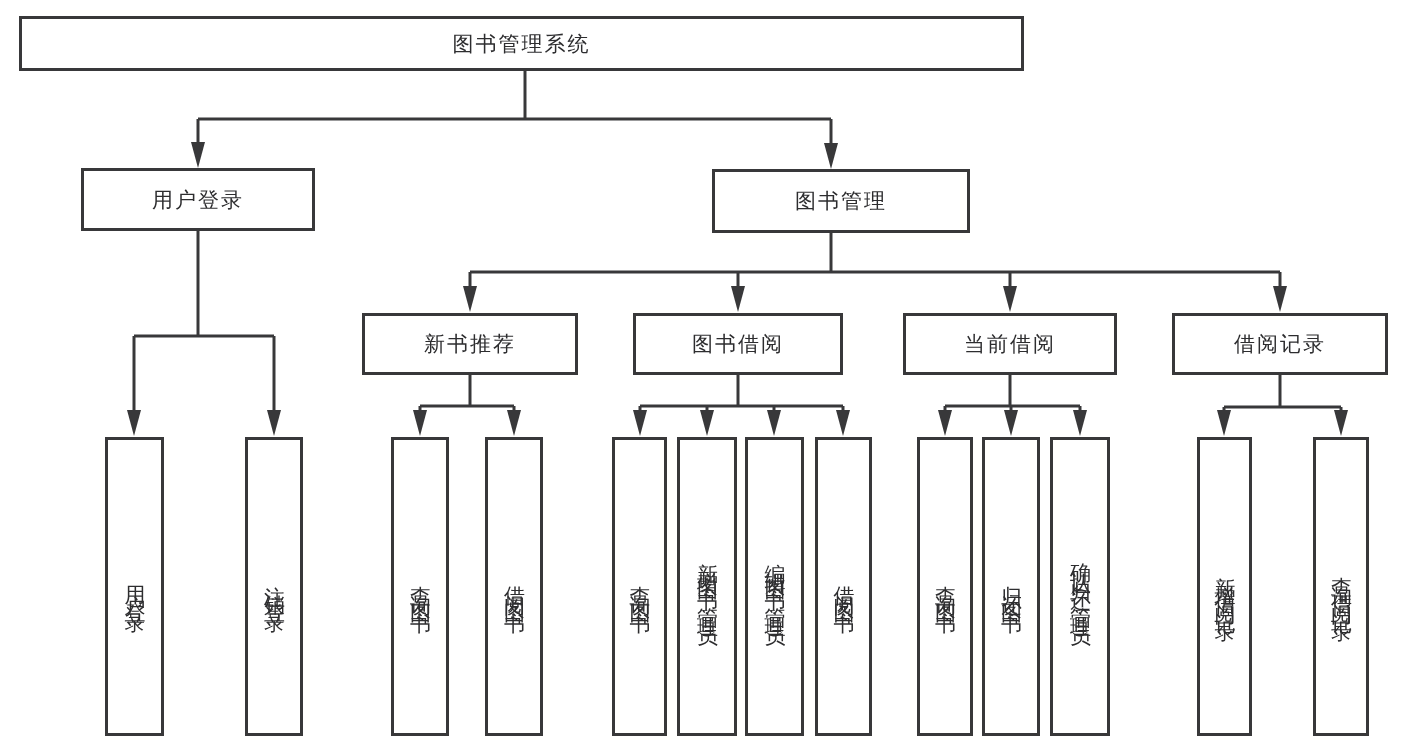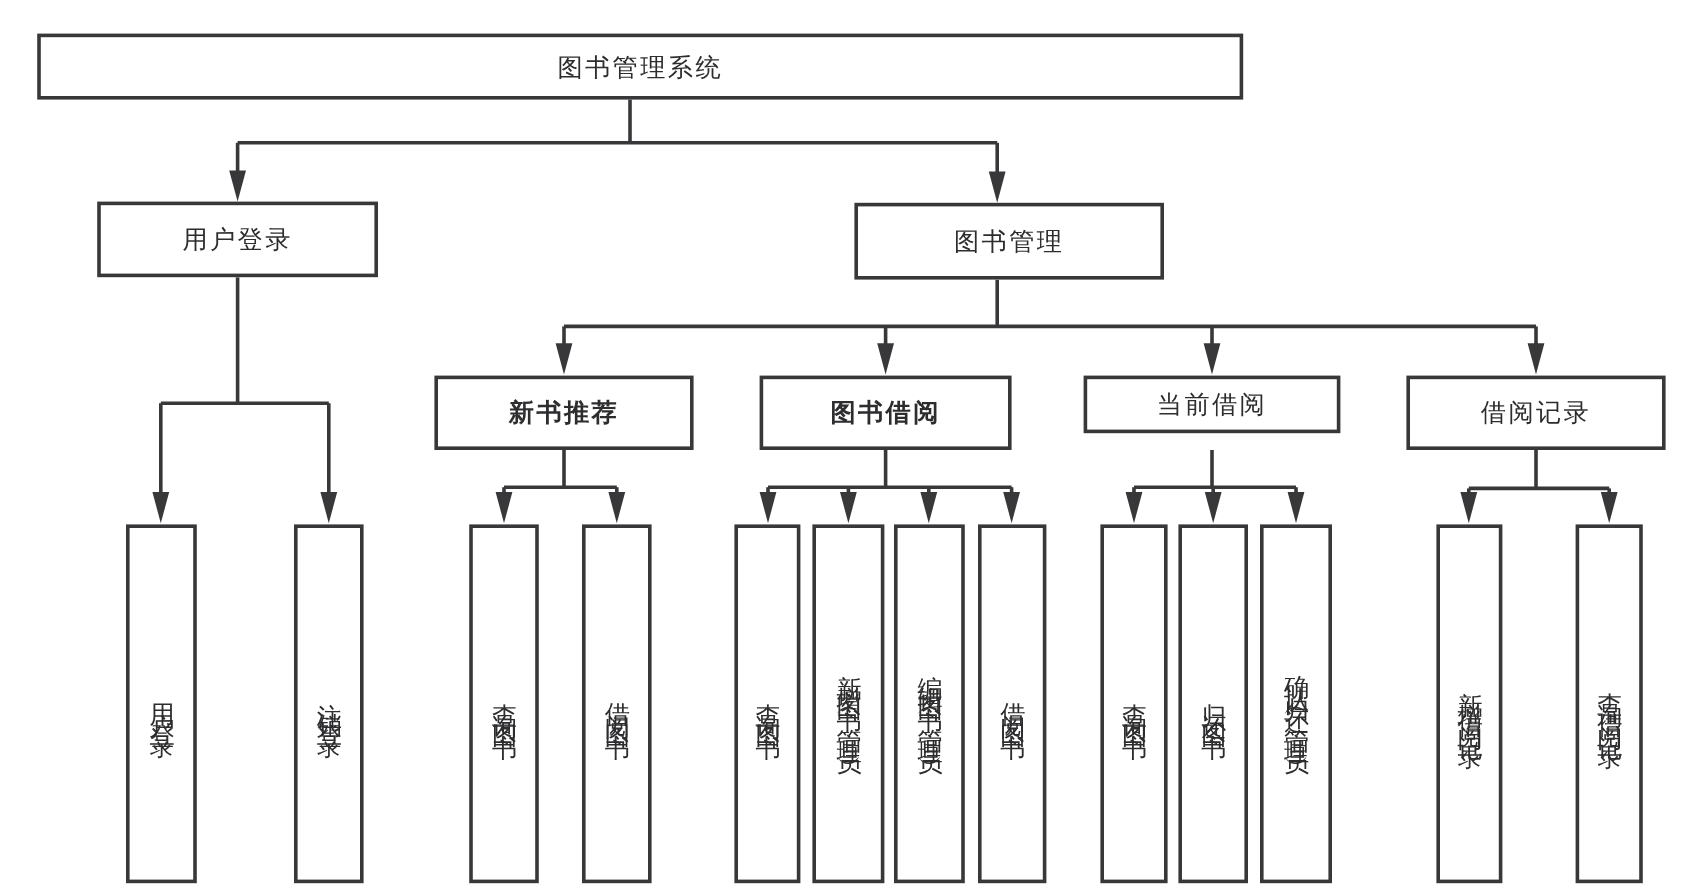--- a/index.html
+++ b/index.html
@@ -46,28 +46,28 @@
   }
   .leaf {
     writing-mode: vertical-rl;
     text-orientation: mixed;
     font-size: 21px;
     letter-spacing: 9px;
     line-height: 1;
     white-space: normal;
   }
   
-  .b-root  { left: 19px;  top: 28px;  width: 1005px; height: 55px; margin-left: 12px; }
+  .b-root  { left: 19px;  top: 16px;  width: 1005px; height: 55px; }
   
   .b-login { left: 81px;  top: 168px; width: 234px;  height: 63px; }
   .b-mgmt  { left: 712px; top: 169px; width: 258px;  height: 64px; }
   
-  .b-l3a { left: 362px;  top: 313px; width: 216px; height: 62px; font-weight: bold; }
-  .b-l3b { left: 633px;  top: 313px; width: 210px; height: 62px; font-weight: bold; }
-  .b-l3c { left: 903px;  top: 313px; width: 214px; height: 48px; }
+  .b-l3a { left: 362px;  top: 313px; width: 216px; height: 62px; }
+  .b-l3b { left: 633px;  top: 313px; width: 210px; height: 62px; }
+  .b-l3c { left: 903px;  top: 313px; width: 214px; height: 62px; }
   .b-l3d { left: 1172px; top: 313px; width: 216px; height: 62px; }
   
   .leaf { top: 437px; height: 299px; }
   .b-leaf1 { left: 105px;  width: 59px; }
   .b-leaf2 { left: 245px;  width: 58px; }
   .b-a1 { left: 391px;  width: 58px; }
   .b-a2 { left: 485px;  width: 58px; }
   .b-b1 { left: 612px;  width: 55px; }
   .b-b2 { left: 677px;  width: 60px; }
   .b-b3 { left: 745px;  width: 59px; }

